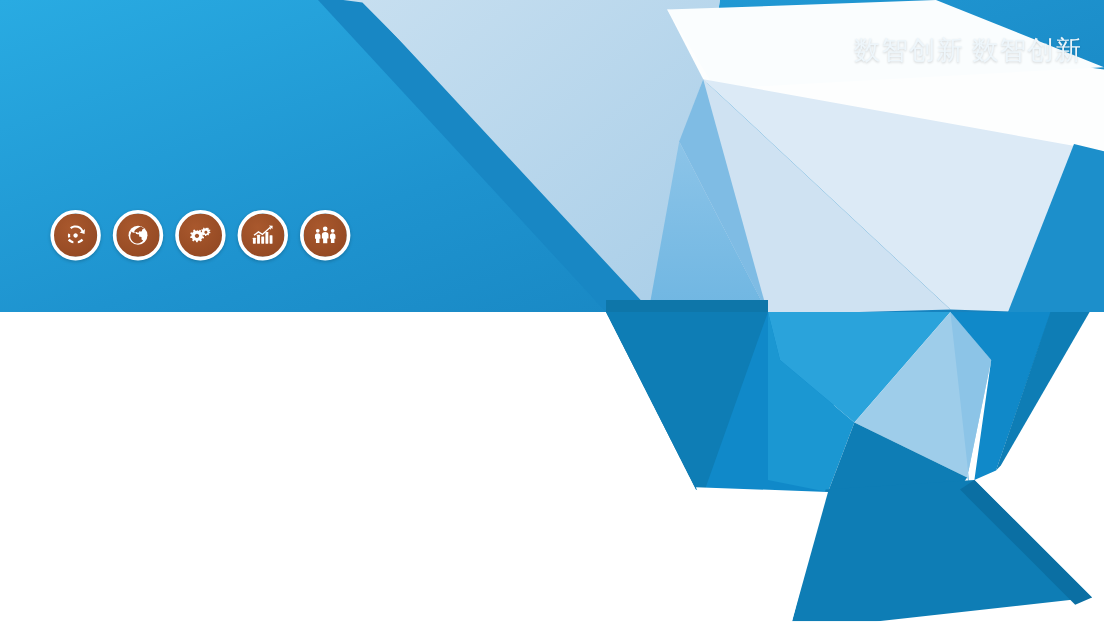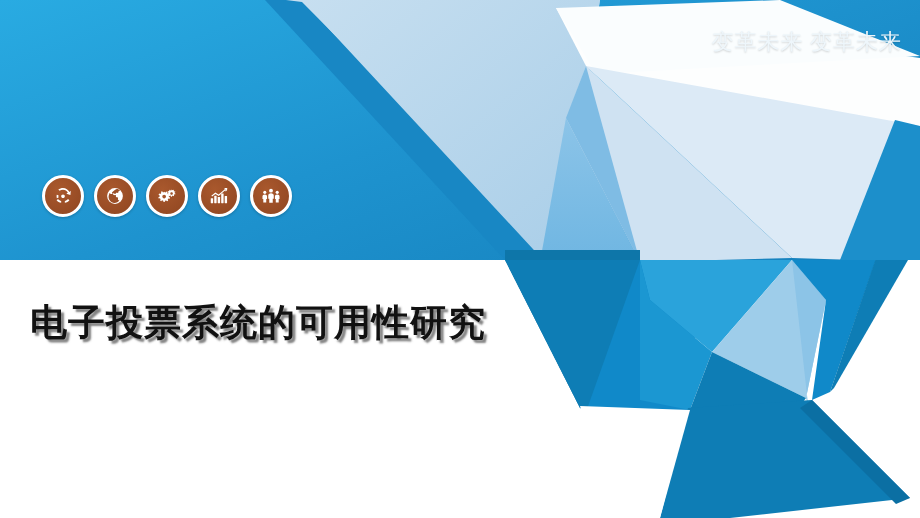--- a/index.html
+++ b/index.html
@@ -158,21 +158,21 @@
 
       <polygon points="690,410 712,352 806,398 760,460" fill="#0E7DB5"></polygon>
 
       <polygon points="688,408 812,400 910,498 730,518 660,518" fill="#0E7DB5"></polygon>
       <polygon points="812,400 910,498 896,504 800,408" fill="#0B6FA3"></polygon>
 
       <polygon points="580,406 690,410 660,518 600,470" fill="#FFFFFF"></polygon>
     </g>
   </svg>
 
-  <div class="tagline">变革未来 变革未来</div>
+  <div class="tagline">数智创新 数智创新</div>
 
   <div class="icon-row">
 
     <div class="icon-badge">
       <span>
         <svg viewBox="0 0 24 24" fill="#ffffff" xmlns="http://www.w3.org/2000/svg">
           <path d="M12 3.2c3.1 0 5.8 1.8 7 4.5l1.5-1.3-.4 4.6-4.4-1.4 1.6-1.3c-.9-1.9-2.9-3.2-5.3-3.2-1.4 0-2.7.5-3.7 1.2L6.9 4.9C8.3 3.8 10.1 3.2 12 3.2z"></path>
           <path d="M12 10.3c1.1 0 2 .9 2 2s-.9 2-2 2-2-.9-2-2 .9-2 2-2z"></path>
           <path d="M6.6 15.2c.9 1.1 2.1 1.9 3.4 2.2v2c-2-.3-3.8-1.4-5-2.9l1.6-1.3z"></path>
           <path d="M14 17.4c1.3-.3 2.5-1.1 3.4-2.2l1.6 1.3c-1.2 1.5-3 2.6-5 2.9v-2z"></path>
@@ -222,15 +222,14 @@
           <circle cx="5.2" cy="8" r="1.7"></circle>
           <path d="M5.2 10.3c1.5 0 2.5.9 2.5 2.1v2.8H6.8v4H3.6v-4H2.7v-2.8c0-1.2 1-2.1 2.5-2.1z"></path>
           <circle cx="18.8" cy="8" r="1.7"></circle>
           <path d="M18.8 10.3c1.5 0 2.5.9 2.5 2.1v2.8h-.9v4h-3.2v-4h-.9v-2.8c0-1.2 1-2.1 2.5-2.1z"></path>
         </svg>
       </span>
     </div>
 
   </div>
 
-  <div class="slide-title">电子投票系统的可用性研究</div>
 
 </div>
 
 </body></html>

